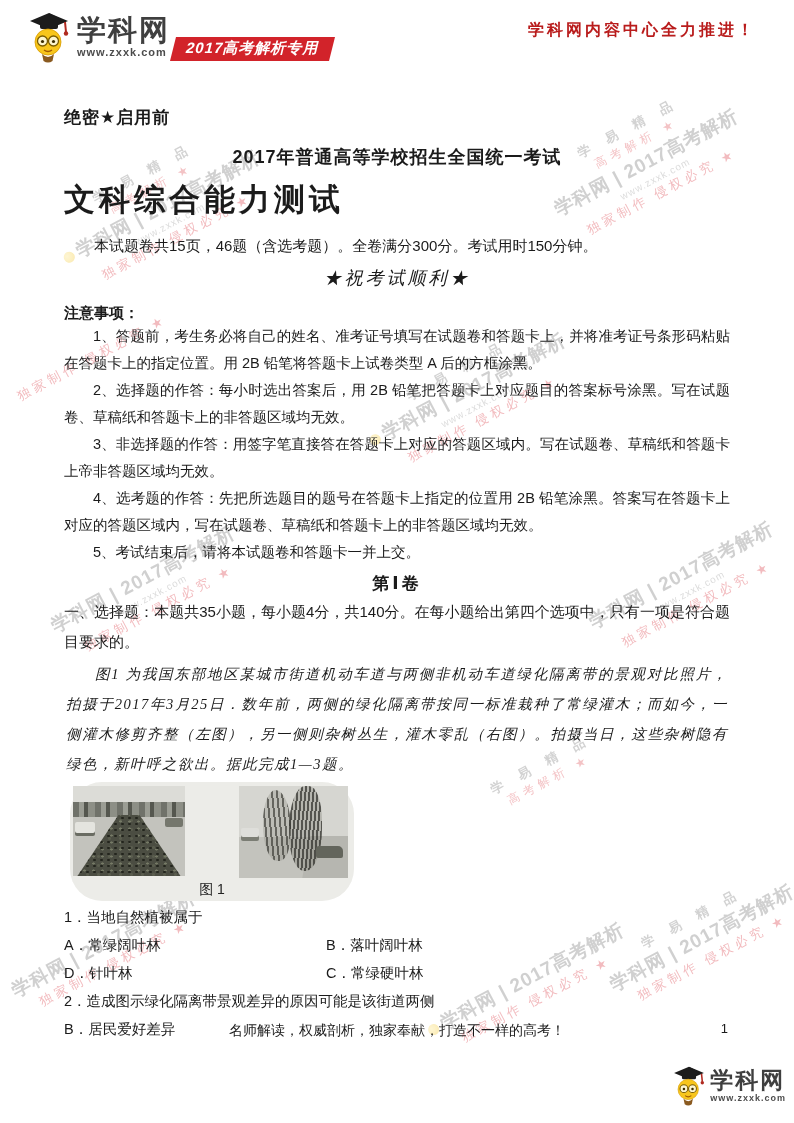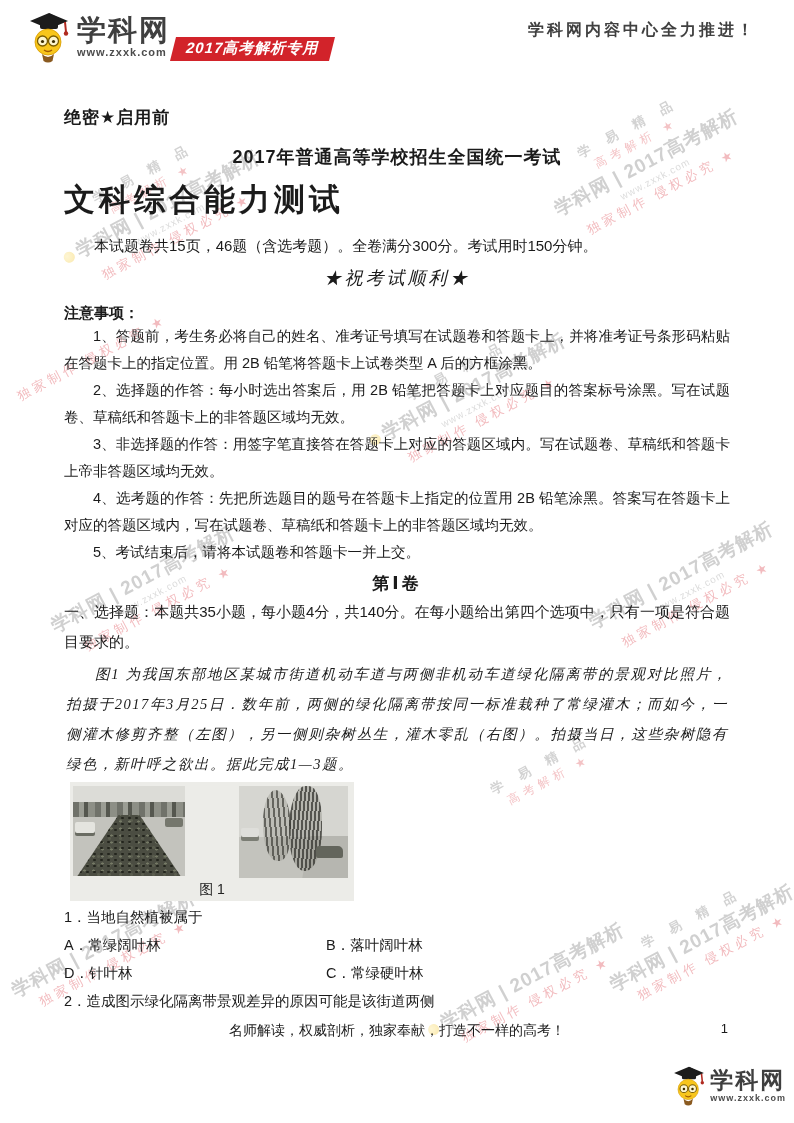--- a/index.html
+++ b/index.html
@@ -31,38 +31,38 @@
     position:absolute; left:173px; top:37px; z-index:2;
     background:#d2232a; color:#fff; font-weight:bold; font-size:15px;
     padding:2px 13px 3px; transform:skewX(-14deg); letter-spacing:1px;
   }
   .header-right{position:absolute; top:13px; right:38px; text-align:right; z-index:2;}
   .slogan-main{
     display:flex; align-items:center; justify-content:flex-end; gap:1px;
     font-size:18px; font-weight:bold; font-style:italic; color:#e23527;
     border-bottom:3px double #e23527; padding-bottom:3px; letter-spacing:1px;
   }
-  .slogan-sub{margin-top:7px; font-size:16px; color:#404040; letter-spacing:3px; font-weight:bold;}
+  .slogan-sub{margin-top:7px; font-size:16px; color:#b91c1c; letter-spacing:3px; font-weight:bold;}
   .thumb{margin:0 1px -2px 3px;}
   
   .content{position:relative; z-index:1; padding:86px 64px 0;}
   .classification{font-size:17px; font-weight:bold; letter-spacing:1px;margin-top:20px;}
   .exam-title{text-align:center; font-size:18px; font-weight:bold; margin-top:16px; letter-spacing:1px;}
   .subject-title{text-align:left; font-size:31px; font-weight:bold; margin-top:10px; letter-spacing:4px;font-family:Liberation Mono, monospace;}
   .paper-info{margin-top:16px; text-indent:2em; font-size:15px;}
   .wish{text-align:center; font-family:"Liberation Serif","DejaVu Serif",serif; font-style:italic;
         font-size:18px; margin-top:10px; letter-spacing:3px;}
   .notice-heading{font-weight:bold; font-size:15px; margin-top:14px;}
   .notice{font-size:14.5px; line-height:27px; text-indent:2em; text-align:justify; margin:0;}
   .part-title{text-align:center; font-weight:bold; font-size:17px; margin-top:6px; letter-spacing:3px;}
   .section-intro{font-size:15px; line-height:30px; text-align:justify; margin-top:2px;}
   .passage{font-family:"Liberation Serif","DejaVu Serif",serif; font-style:italic;
     font-size:14.5px; line-height:30px; text-indent:2em; text-align:justify; letter-spacing:1.5px; margin:2px;}
   
-  .figure{margin:3px 0 2px 6px; width:278px; background:#ececе8; background:#ecece8; padding:4px 3px 0;}
+  .figure{margin:3px 0 2px 6px; width:278px; background:#ececе8; background:#ecece8; padding:4px 3px 0;border-radius:32px;}
   .photos{display:flex; gap:54px; align-items:flex-start;}
   .photo{position:relative; overflow:hidden; background:#c3c3bd;}
   .photo-left{width:112px; height:90px;}
   .photo-right{width:109px; height:92px;}
   .pl-sky{position:absolute; left:0; top:0; right:0; height:20%; background:#dcdcd7;}
   .pl-treeline{position:absolute; left:0; top:18%; right:0; height:16%;
     background:repeating-linear-gradient(90deg,#70726a 0 6px,#9b9d94 6px 11px,#55574f 11px 15px,#8d8f86 15px 22px);}
   .pl-median{position:absolute; left:4%; right:4%; top:32%; bottom:0;
     clip-path:polygon(40% 0,60% 0,100% 100%,0 100%);
     background-color:#4b4d42;
@@ -217,20 +217,21 @@
 
     <p class="q-stem">1．当地自然植被属于</p>
     <div class="options">
       <span>A．常绿阔叶林</span>
       <span>B．落叶阔叶林</span>
       <span>D．针叶林</span>
       <span>C．常绿硬叶林</span>
     </div>
     <p class="q-stem">2．造成图示绿化隔离带景观差异的原因可能是该街道两侧</p>
     <div class="options">
+      <span>B．居民爱好差异</span>
     </div>
   </div>
 
   <div class="footer-line">名师解读，权威剖析，独家奉献，打造不一样的高考！</div>
   <div class="page-num">1</div>
   <div class="logo-bottom">
     <svg viewBox="0 0 46 54" width="36" height="43">
       <polygon points="23,3 42,11 23,19 4,11" fill="#1c1c1c"></polygon>
       <rect x="14" y="13" width="18" height="6" rx="2" fill="#1c1c1c"></rect>
       <line x1="23" y1="4" x2="39" y2="12" stroke="#1c1c1c" stroke-width="1.5"></line>

